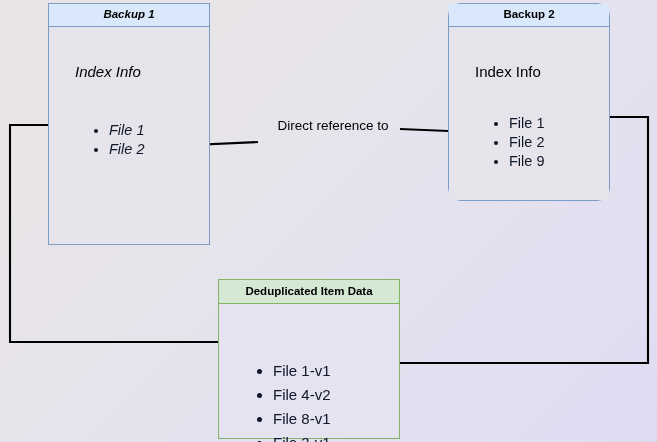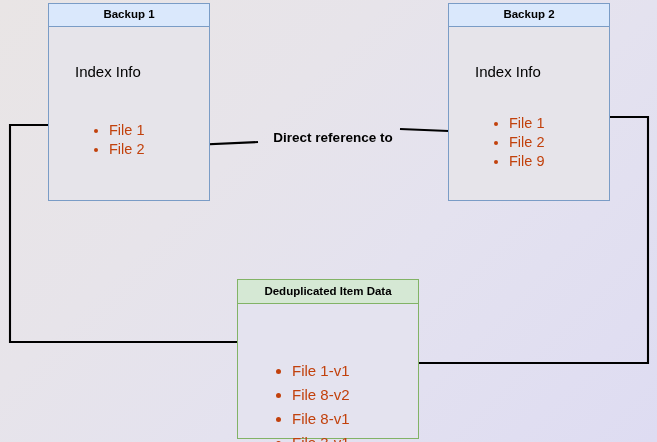--- a/index.html
+++ b/index.html
@@ -77,61 +77,61 @@
   .node.green .title {
     background: #d5e8d4;
     border-bottom: 1.5px solid #82b366;
     height: 24px;
   }
   .node.green .body {
     background: #e4e3ef;
   }
 
   
-  #backup1 { left: 48px;  top: 3px;   width: 162px; height: 198px; }
-  #backup2 { left: 448px; top: 3px;   width: 162px; height: 198px; }
-  #dedup   { left: 237px; top: 279px; width: 182px; height: 160px; }
+  #backup1 { left: 48px;  top: 3px;   width: 162px; height: 242px; font-style: italic; }
+  #backup2 { left: 448px; top: 3px;   width: 162px; height: 198px; border-radius: 13px; }
+  #dedup   { left: 218px; top: 279px; width: 182px; height: 160px; }
 
   
   .index-label {
     position: absolute;
     font-size: 15px;
     color: #000;
     white-space: nowrap;
   }
   #backup1 .index-label { left: 26px; top: 36px; }
   #backup2 .index-label { left: 26px; top: 36px; }
 
   ul.file-list {
     position: absolute;
     list-style: disc;
     margin: 0;
     padding: 0 0 0 16px;
     font-size: 14.5px;
-    color: #c2410c;
+    color: #0f172a;
   }
   ul.file-list li {
     line-height: 19px;
     white-space: nowrap;
   }
   #backup1 ul.file-list { left: 44px; top: 94px; }
   #backup2 ul.file-list { left: 44px; top: 87px; }
   #dedup   ul.file-list { left: 38px; top: 55px; }
   #dedup   ul.file-list li { line-height: 24px; font-size: 15px; text-align: right; }
 
   
   .edge-label {
     position: absolute;
     text-align: center;
     font-size: 13.5px;
     line-height: 16px;
     color: #000;
     white-space: nowrap;
   }
-  #direct-ref-label { left: 247px; top: 130px; width: 172px; font-weight: bold; }
+  #direct-ref-label { left: 247px; top: 118px; width: 172px; }
 </style>
 </head>
 <body>
 
 <div id="canvas">
 
   <svg class="edges" viewBox="0 0 657 442" xmlns="http://www.w3.org/2000/svg">
     <defs>
       <marker id="arrowEnd" viewBox="0 0 10 10" refX="9" refY="5" markerWidth="7" markerHeight="7" orient="auto-start-reverse">
         <path d="M 0 0 L 10 5 L 0 10 L 2.4 5 z" fill="#000000"></path>
@@ -173,21 +173,21 @@
         <li>File 9</li>
       </ul>
     </div>
   </div>
 
   <div class="node green" id="dedup">
     <div class="title">Deduplicated Item Data</div>
     <div class="body">
       <ul class="file-list">
         <li>File 1-v1</li>
-        <li>File 8-v2</li>
+        <li>File 4-v2</li>
         <li>File 8-v1</li>
         <li>File 3-v1</li>
       </ul>
     </div>
   </div>
 
   <div class="edge-label" id="direct-ref-label">
     <div>Direct reference to</div>
   </div>
 

